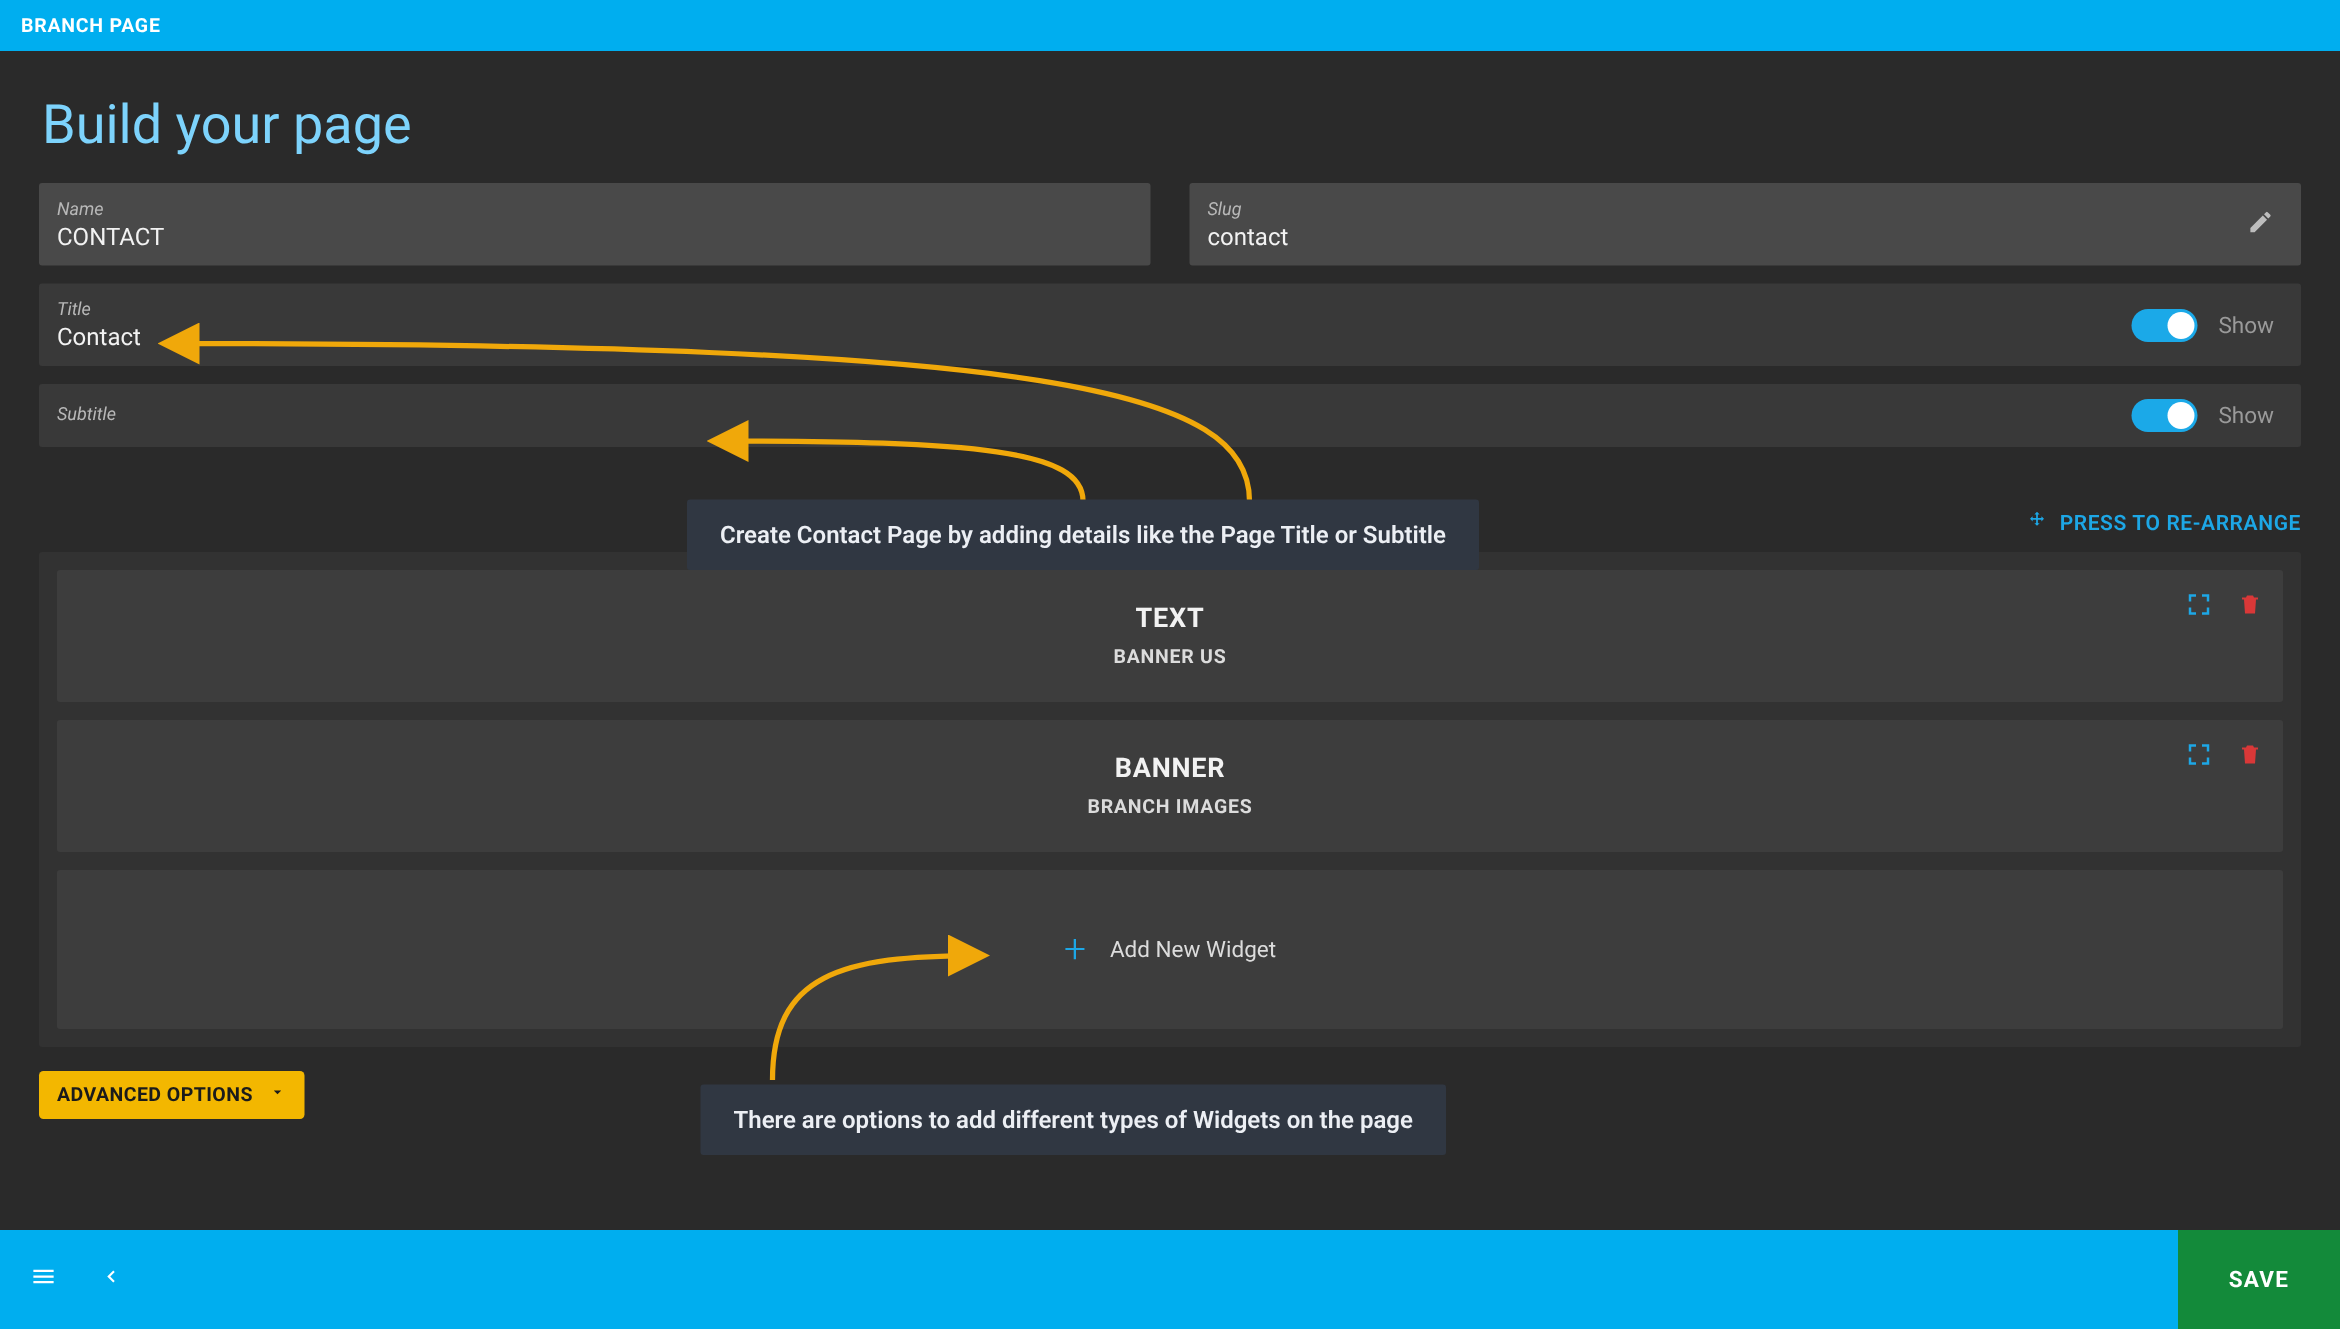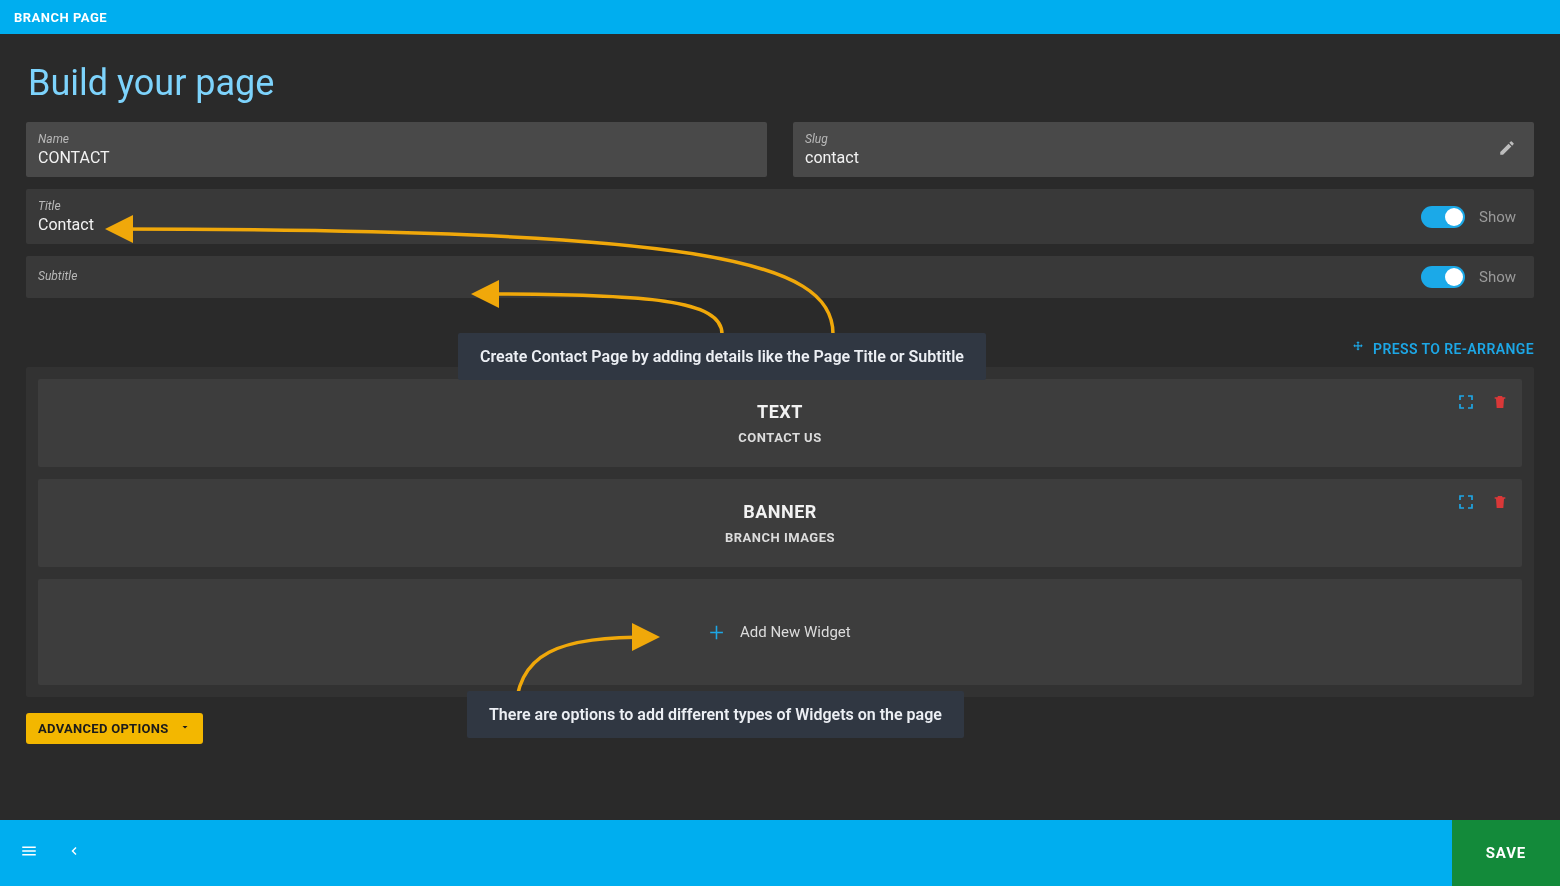--- a/index.html
+++ b/index.html
@@ -312,21 +312,21 @@
               <path fill="none" stroke="#1da7e6" stroke-width="2.5" d="M3 9V3h6 M21 9V3h-6 M3 15v6h6 M21 15v6h-6"></path>
             </svg>
         </span>
         <span class="trash-icon">
           <svg viewBox="0 0 24 24">
               <path d="M6 7h12l-1 14H7L6 7zm3-4h6l1 2h4v2H4V5h4l1-2z"></path>
             </svg>
         </span>
       </div>
       <div class="widget-title">TEXT</div>
-      <div class="widget-subtitle">CONTACT US</div>
+      <div class="widget-subtitle">BANNER US</div>
     </div>
 
     <div class="widget">
       <div class="widget-actions">
         <span class="expand-icon">
           <svg viewBox="0 0 24 24">
               <path fill="none" stroke="#1da7e6" stroke-width="2.5" d="M3 9V3h6 M21 9V3h-6 M3 15v6h6 M21 15v6h-6"></path>
             </svg>
         </span>
         <span class="trash-icon">
@@ -370,21 +370,21 @@
           <path d="M15 4l-8 8 8 8 2-2-6-6 6-6z"></path>
         </svg>
     </span>
   </div>
   <div class="save-btn">
     <span>SAVE</span>
   </div>
 </div>
 
 <div class="annotation" style="left:458px; top:333px;">Create Contact Page by adding details like the Page Title or Subtitle</div>
-<div class="annotation" style="left:467px; top:691px;">There are options to add different types of Widgets on the page</div>
+<div class="annotation" style="left:467px; top:723px;">There are options to add different types of Widgets on the page</div>
 
 <svg class="arrows-overlay" width="1560" height="886">
   <defs>
     <marker id="arrowhead" markerWidth="8" markerHeight="8" refX="6" refY="4" orient="auto">
       <path d="M0,0 L8,4 L0,8 z" fill="#f0a80a"></path>
     </marker>
   </defs>
 
   <path d="M 833 334 C 833 260, 700 229, 112 229" stroke="#f0a80a" stroke-width="3.5" fill="none" marker-end="url(#arrowhead)"></path>
 

